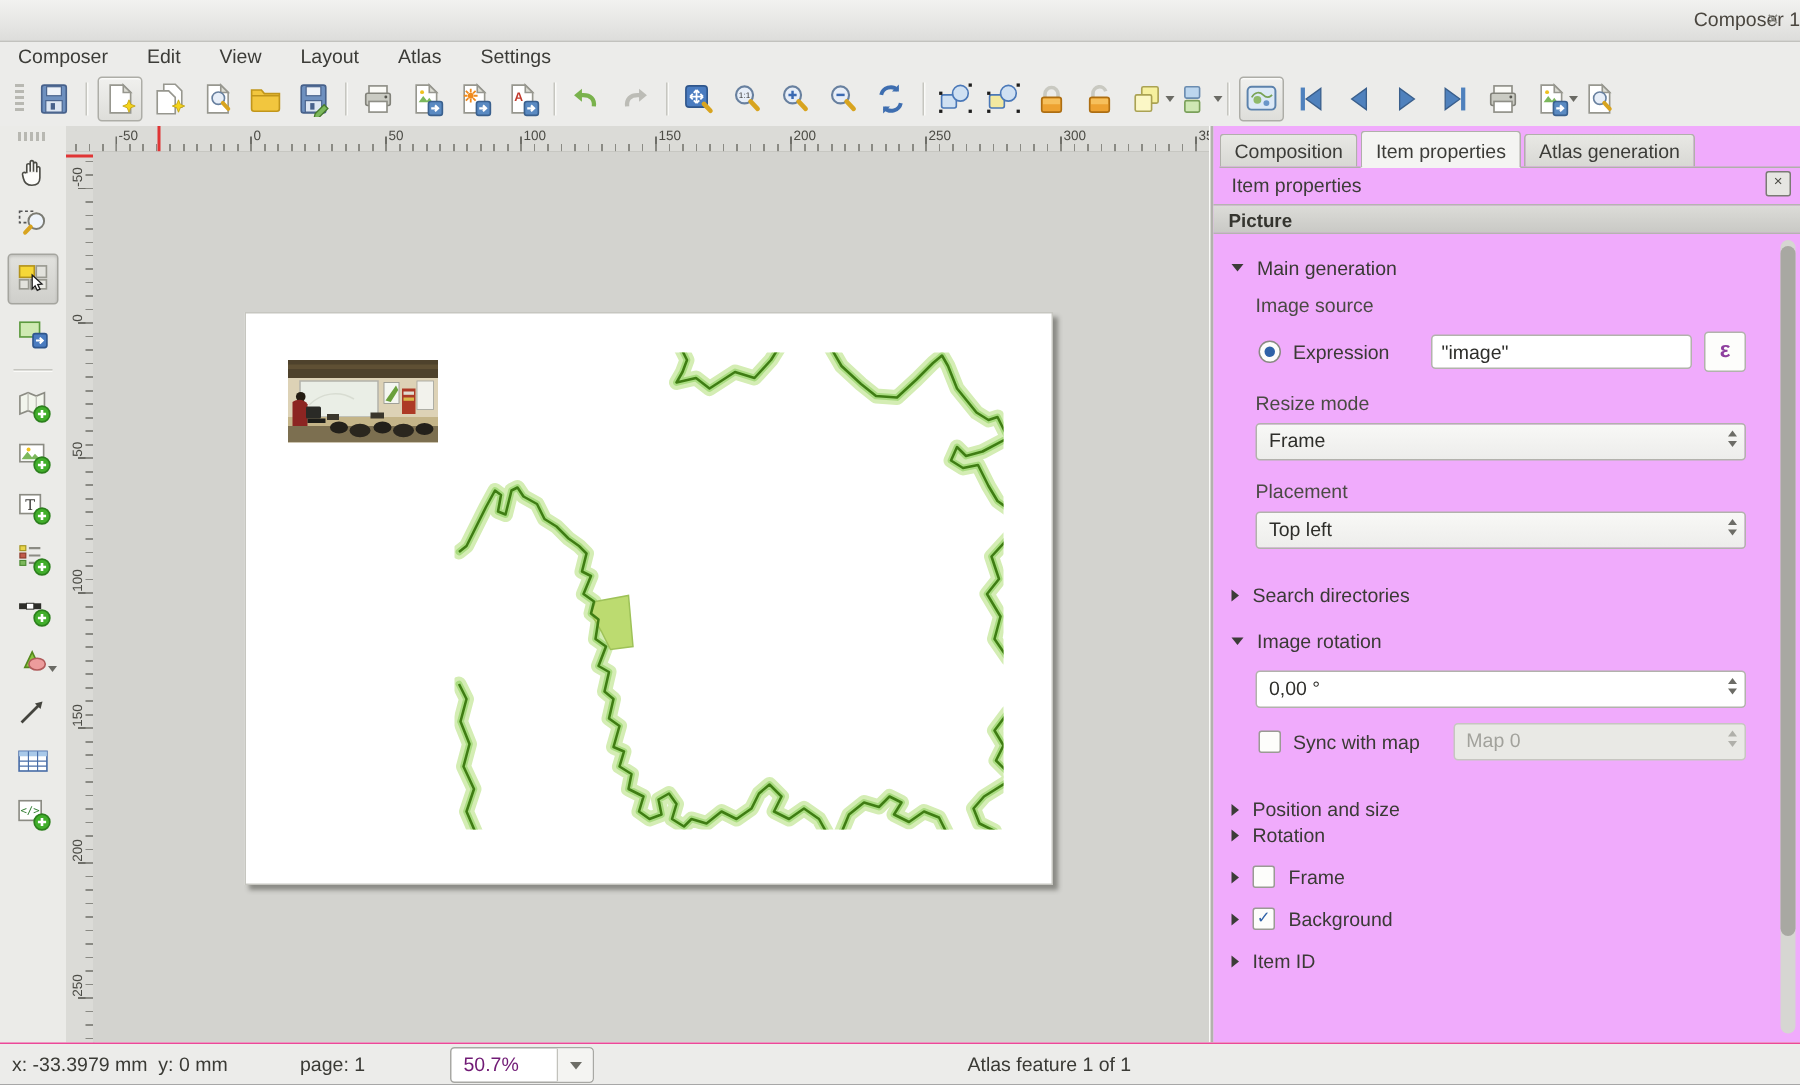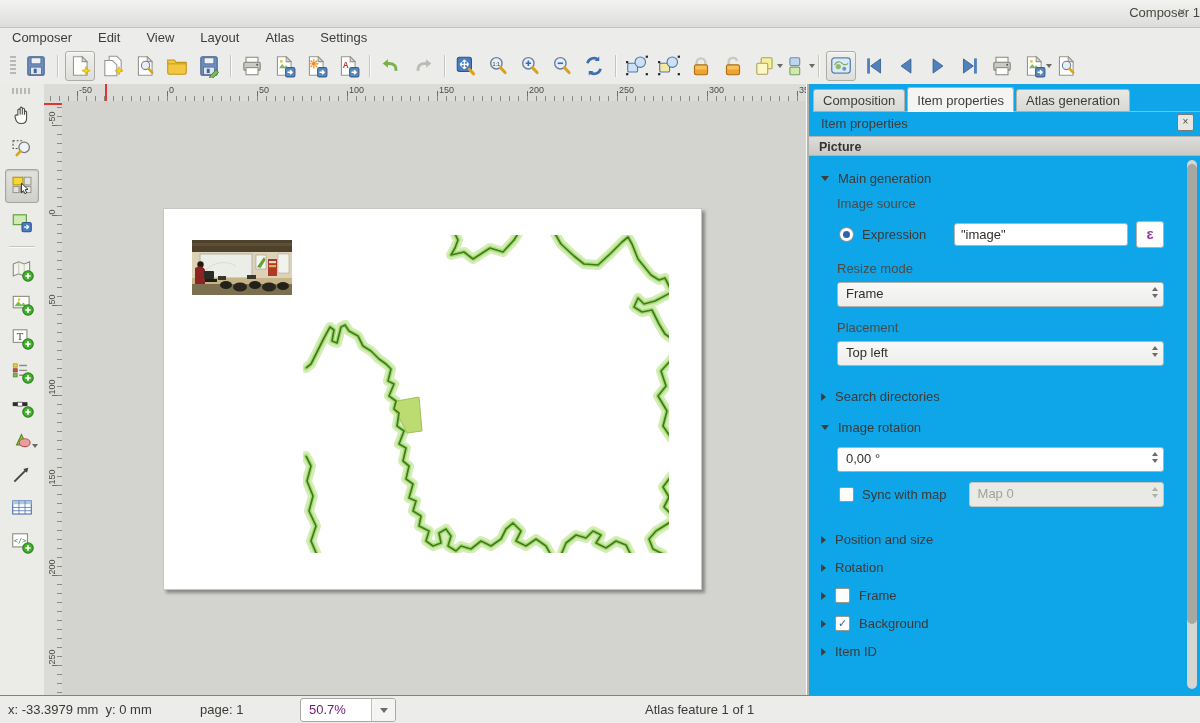--- a/index.html
+++ b/index.html
@@ -41,21 +41,21 @@
   .vmark{position:absolute;left:44px;top:103px;width:18px;height:2px;background:#e03535;}
   .canvas{position:absolute;left:62px;top:101px;width:744px;height:594px;background:#d3d3cf;overflow:hidden;}
   .page{position:absolute;left:101px;top:107px;width:537px;height:380px;background:#fff;border:1px solid #c6c6c0;box-shadow:3px 3px 3px rgba(50,50,45,.45);}
   .mapsvg{position:absolute;left:139px;top:26px;}
   .photosvg{position:absolute;left:28px;top:31px;}
   .glow1{stroke:#d4edb4;stroke-width:10;fill:none;stroke-linejoin:round;stroke-linecap:round;}
   .glow2{stroke:#a9dc80;stroke-width:4.5;fill:none;stroke-linejoin:round;stroke-linecap:round;}
   .cline{stroke:#3f7d13;stroke-width:1.7;fill:none;stroke-linejoin:round;}
   .divider{position:absolute;left:806px;top:84px;width:3px;height:611px;background:#b2b2ac;box-shadow:inset 1px 0 0 #fafaf8;}
   
-  .panel{position:absolute;left:809px;top:84px;width:391px;height:611px;background:#0ea5e9;}
+  .panel{position:absolute;left:809px;top:84px;width:391px;height:611px;background:#f0abfc;}
   .tabs{position:absolute;left:4px;top:3px;right:0;height:24px;display:flex;gap:2px;border-bottom:1px solid #b0b0aa;align-items:flex-end;}
   .tab{padding:3px 9px 3px;border:1px solid #b0b0aa;border-bottom:none;border-radius:3px 3px 0 0;background:linear-gradient(#e8e8e4,#d8d8d4);color:#3c3c38;}
   .tab.active{background:#f4f4f2;padding-top:5px;margin-bottom:-1px;border-bottom:1px solid #f4f4f2;}
   .ptitle{position:absolute;left:12px;top:32px;color:#3c3c38;}
   .pclose{position:absolute;right:6px;top:30px;width:15px;height:15px;border:1px solid #7a7a74;border-radius:2px;background:#e6e6e2;color:#4a4a44;font-size:10px;line-height:14px;text-align:center;}
   .picbar{position:absolute;left:0;top:52px;width:100%;height:20px;line-height:20px;background:linear-gradient(#dcdcd8,#c9c9c5);border-top:1px solid #b5b5b0;border-bottom:1px solid #b5b5b0;font-weight:bold;font-size:12.5px;padding-left:10px;box-sizing:border-box;color:#35352f;}
   .rows{position:absolute;left:0;top:74px;right:16px;bottom:2px;padding:0 20px 0 12px;overflow:hidden;}
   .scrolltrack{position:absolute;right:3px;top:76px;width:10px;bottom:6px;background:#d6d6d2;border-radius:5px;}
   .scrollthumb{position:absolute;left:0;top:4px;width:10px;height:460px;background:#a8a8a2;border-radius:5px;}
   .sec{display:flex;align-items:center;gap:9px;height:17px;}
@@ -632,21 +632,21 @@
               <i class="sup"></i>
               <i class="sdn"></i>
             </span>
         </span>
       </div>
 
       <div class="sec" style="margin-top:24px">
         <span class="tri-r"></span>
         <span>Position and size</span>
       </div>
-      <div class="sec" style="margin-top:11px">
+      <div class="sec" style="">
         <span class="tri-r"></span>
         <span>Rotation</span>
       </div>
       <div class="sec" style="margin-top:11px">
         <span class="tri-r"></span>
         <span class="cb"></span>
         <span>Frame</span>
       </div>
       <div class="sec" style="margin-top:11px">
         <span class="tri-r"></span>

